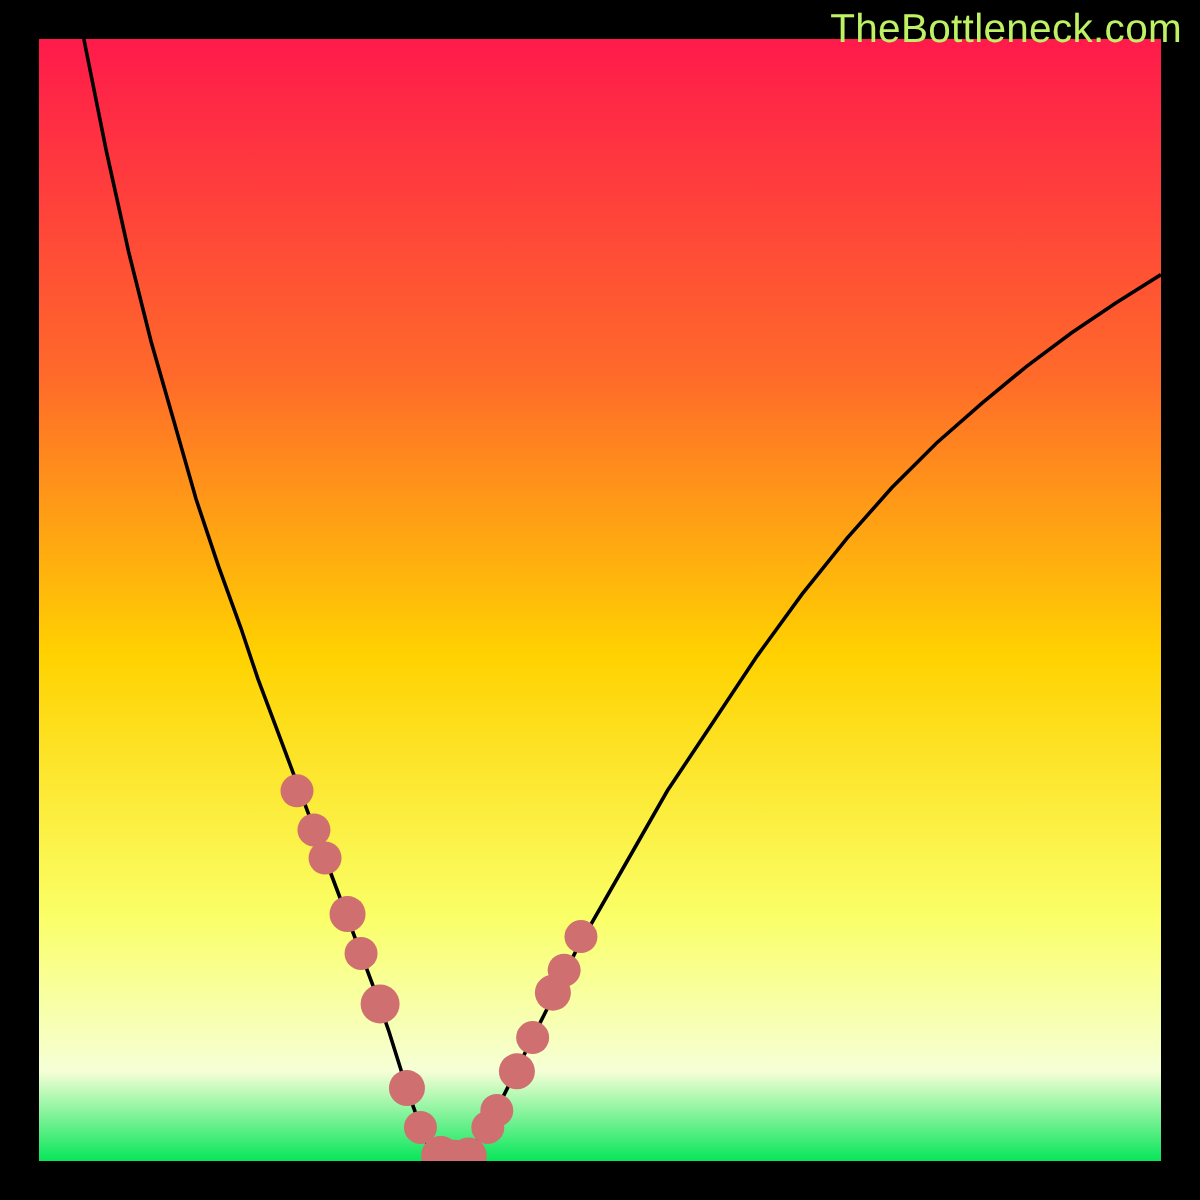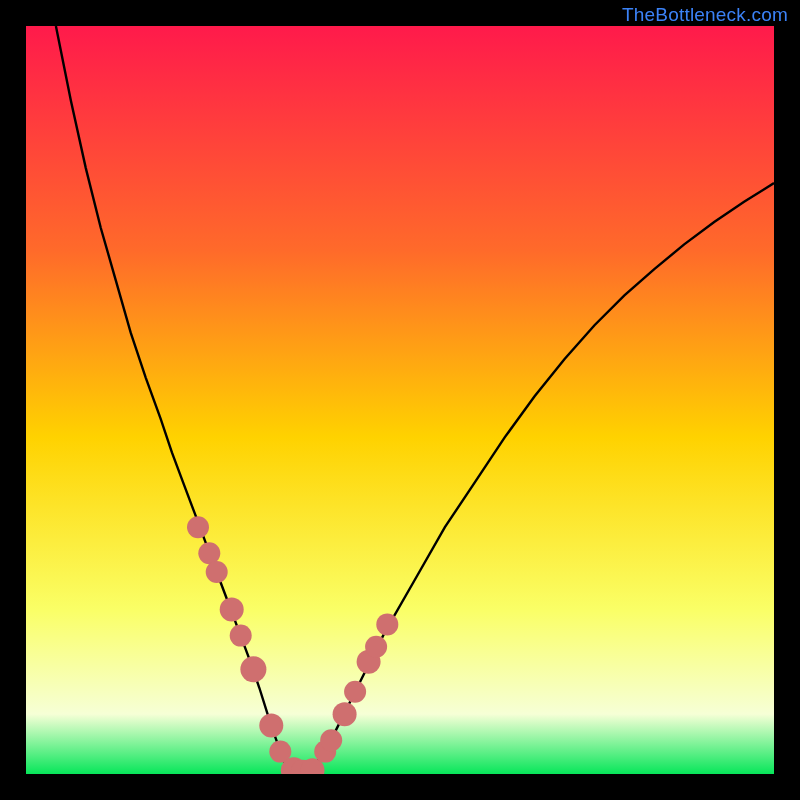--- a/index.html
+++ b/index.html
@@ -20,23 +20,23 @@
     position: absolute;
     left: 26px;
     top: 26px;
     width: 748px;
     height: 748px;
   }
   .watermark {
     position: absolute;
     top: 4px;
     right: 12px;
-    font-size: 19px;
+    font-size: 27px;
     font-weight: 500;
-    color: #3b82f6;
+    color: #bef264;
     letter-spacing: 0.2px;
     user-select: none;
   }
   svg { display: block; }
 </style>
 </head>
 <body>
 
 <div class="frame">
   <div class="plot">

